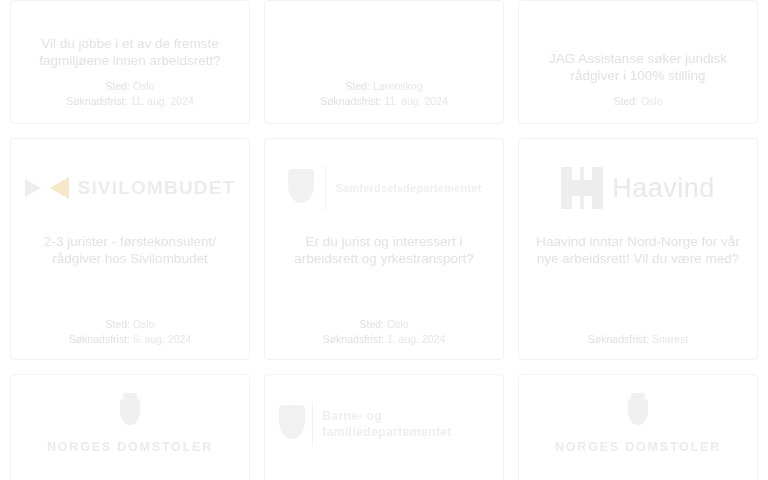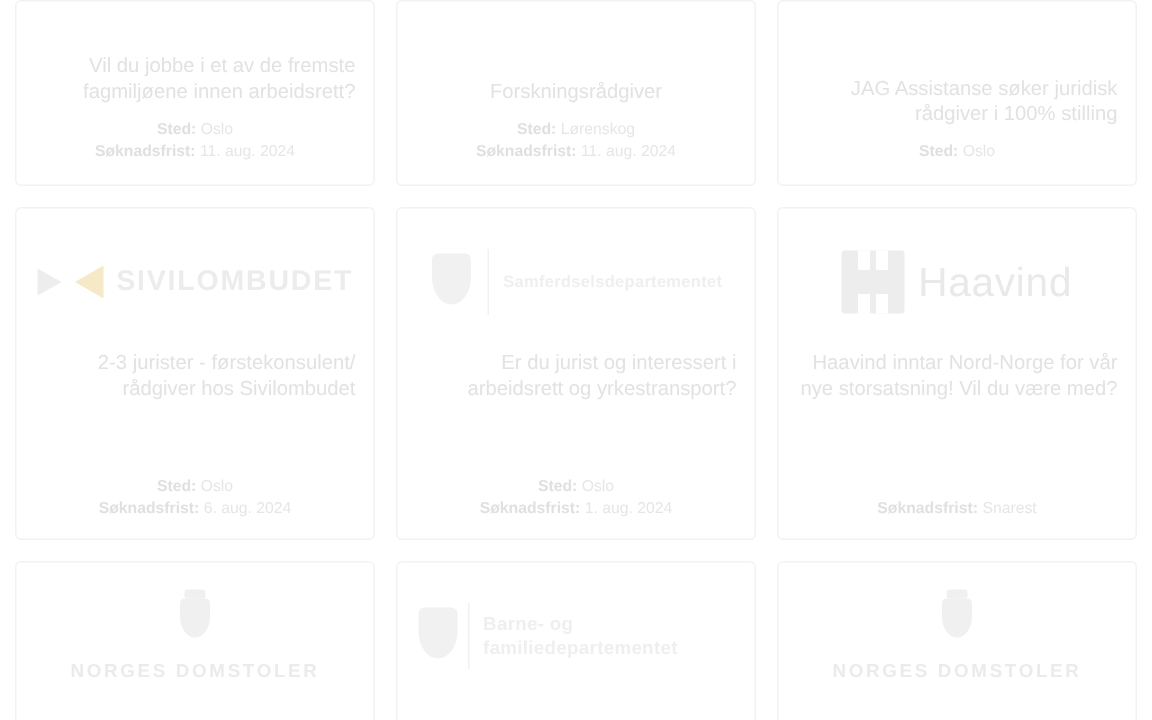--- a/index.html
+++ b/index.html
@@ -58,34 +58,34 @@
     display: flex;
     align-items: center;
     justify-content: center;
   }
   .logo-area.small {
     height: 62px;
   }
   .job-title {
     font-size: 13.5px;
     line-height: 17px;
-    text-align: right;
+    text-align: center;
     color: #e2e2e2;
     margin: 6px 0 0 0;
     font-weight: 400;
   }
   .meta {
     font-size: 10.5px;
     text-align: center;
     color: #e6e6e6;
     margin-top: 10px;
     line-height: 15px;
   }
   .meta .lbl {
-    font-weight: bold;
+    font-weight: normal;
     color: #e0e0e0;
   }
   .meta-row {
     white-space: nowrap;
   }
   .spacer {
     flex: 1 1 auto;
   }
 
   
@@ -229,21 +229,20 @@
       </div>
       <div class="meta-row">
         <span class="lbl">Søknadsfrist:</span>
         <span>11. aug. 2024</span>
       </div>
     </div>
   </div>
 
   <div class="card row-top">
     <div class="spacer"></div>
-    <div class="job-title">Forskningsrådgiver</div>
     <div class="meta">
       <div class="meta-row">
         <span class="lbl">Sted:</span>
         <span>Lørenskog</span>
       </div>
       <div class="meta-row">
         <span class="lbl">Søknadsfrist:</span>
         <span>11. aug. 2024</span>
       </div>
     </div>
@@ -311,21 +310,21 @@
   <div class="card row-mid">
     <div class="logo-area">
       <div class="logo">
         <span class="haavind-mark">
             <span></span>
             <span class="b"></span>
           </span>
         <span class="logo-text haavind">Haavind</span>
       </div>
     </div>
-    <div class="job-title">Haavind inntar Nord-Norge for vår nye storsatsning! Vil du være med?</div>
+    <div class="job-title">Haavind inntar Nord-Norge for vår nye arbeidsrett! Vil du være med?</div>
     <div class="spacer"></div>
     <div class="meta">
       <div class="meta-row">
         <span class="lbl">Søknadsfrist:</span>
         <span>Snarest</span>
       </div>
     </div>
   </div>
 
   <div class="card row-bot">

